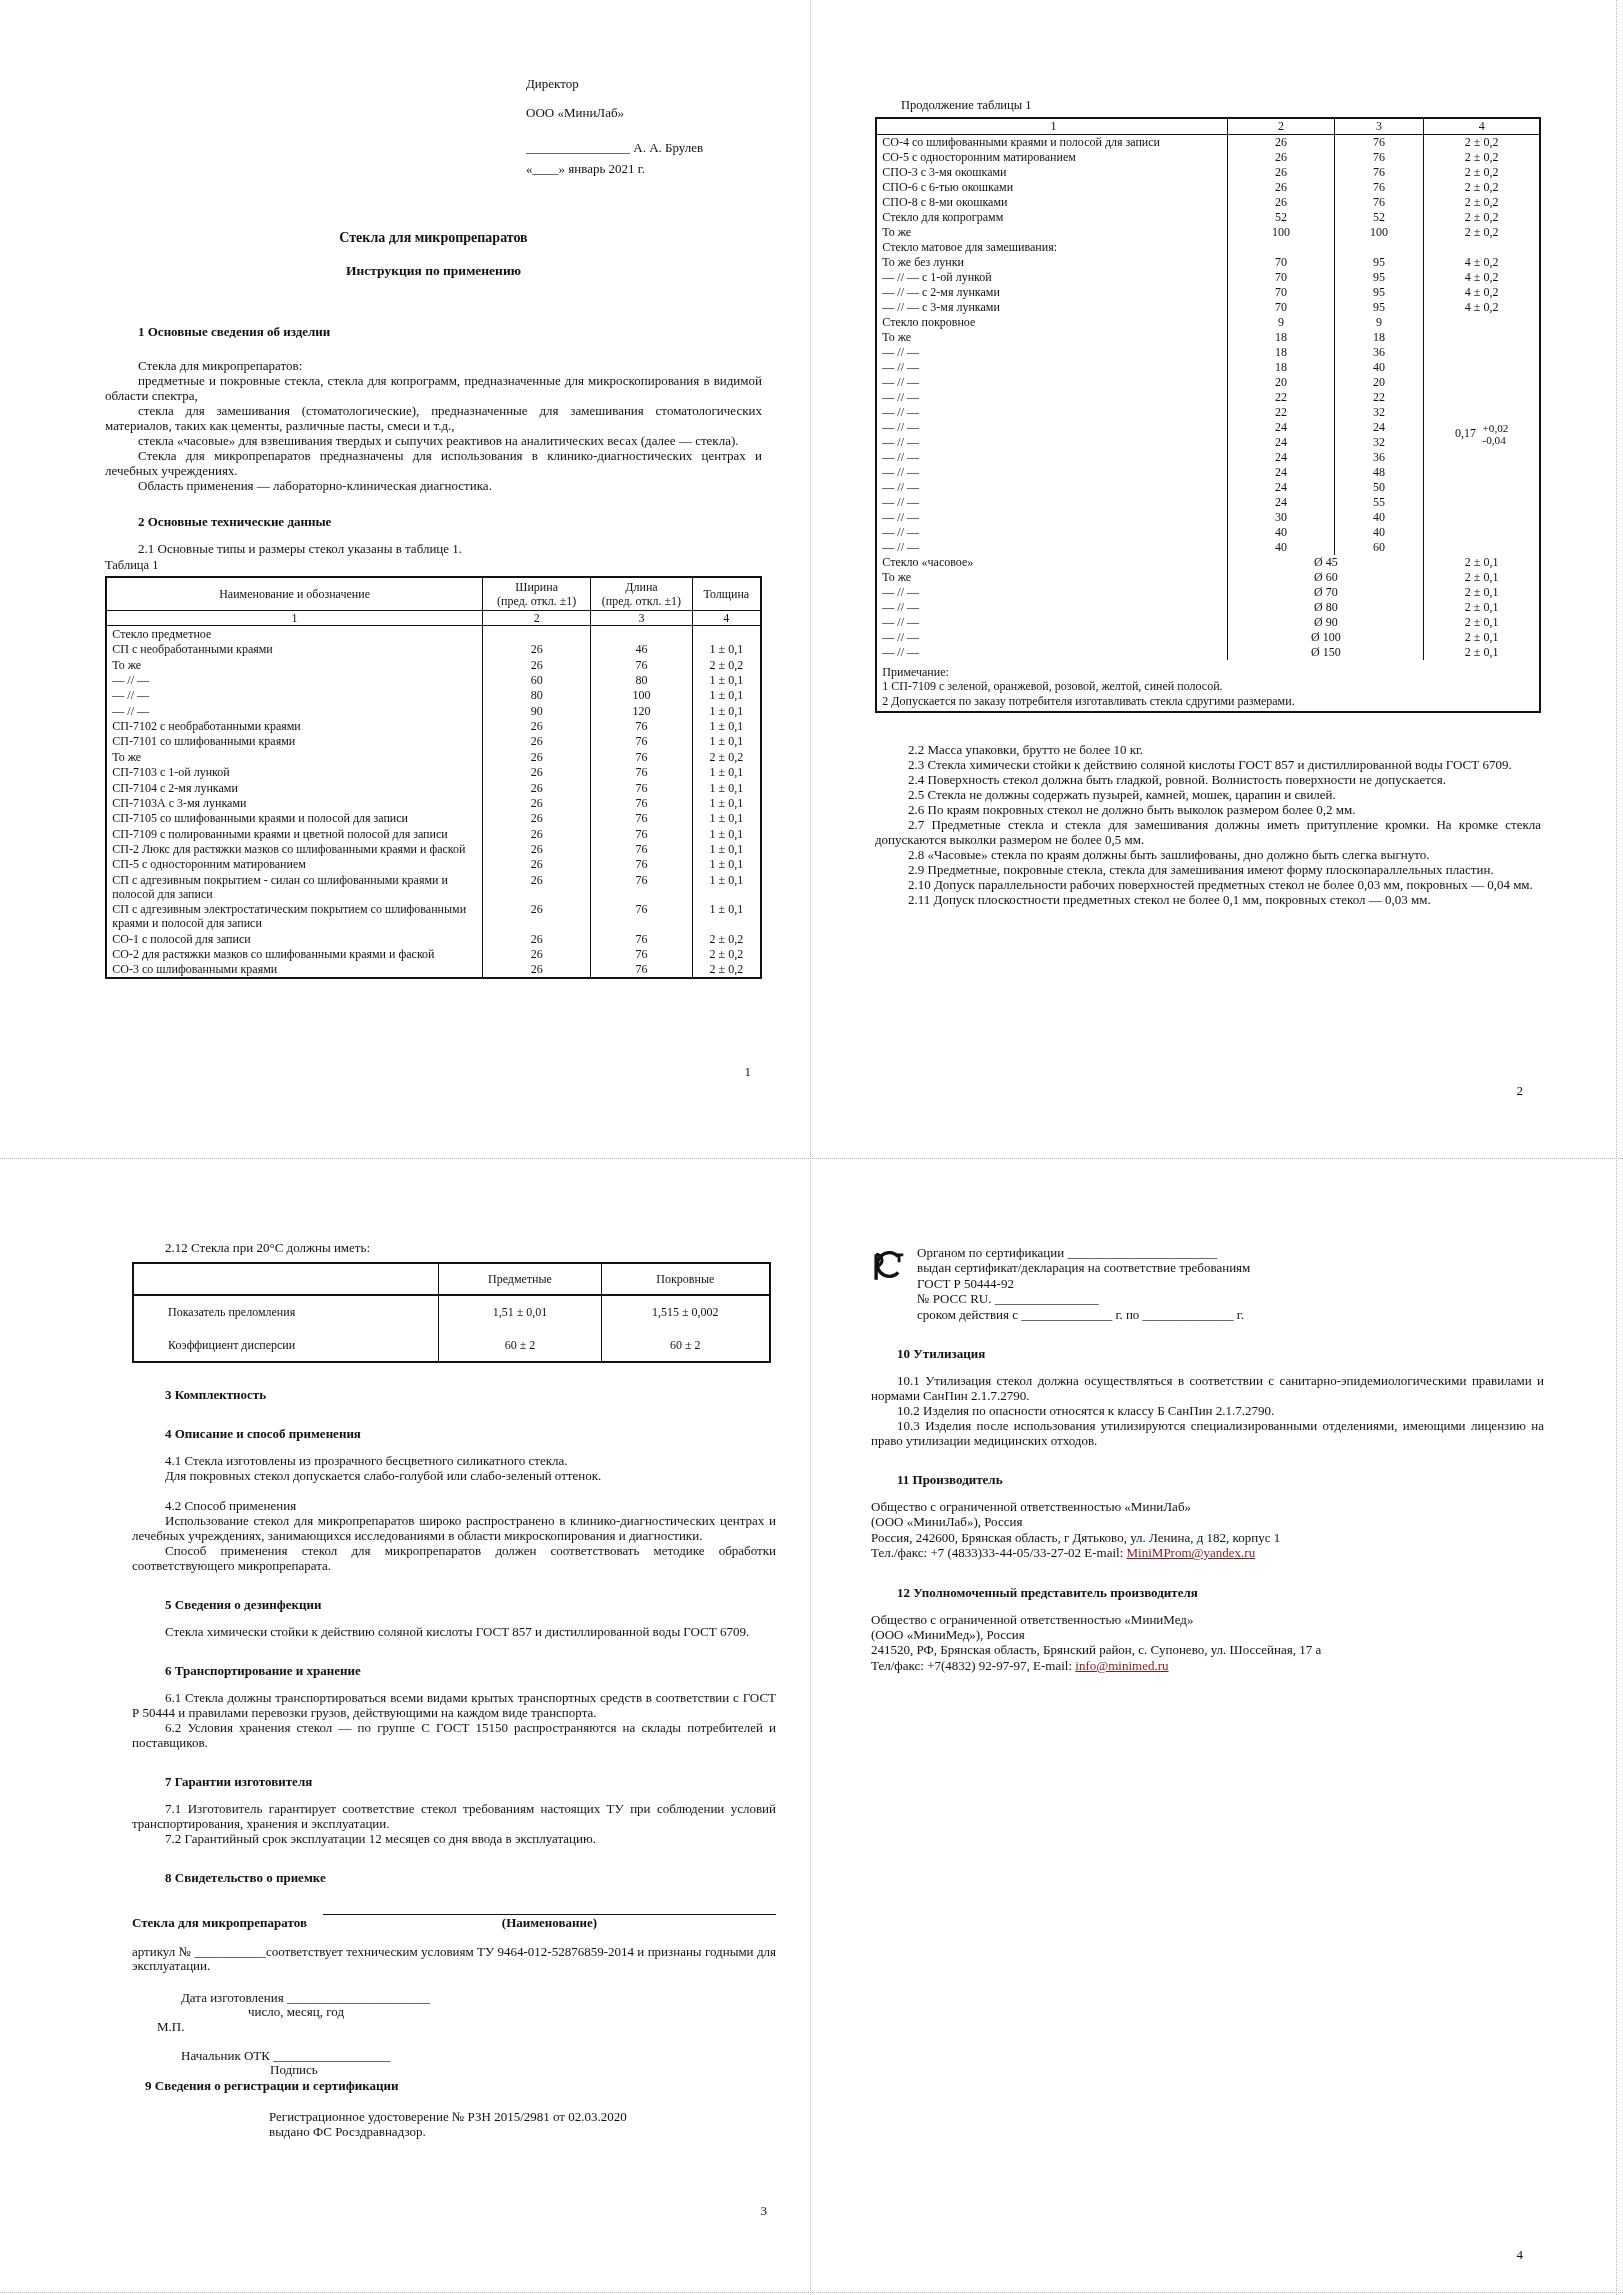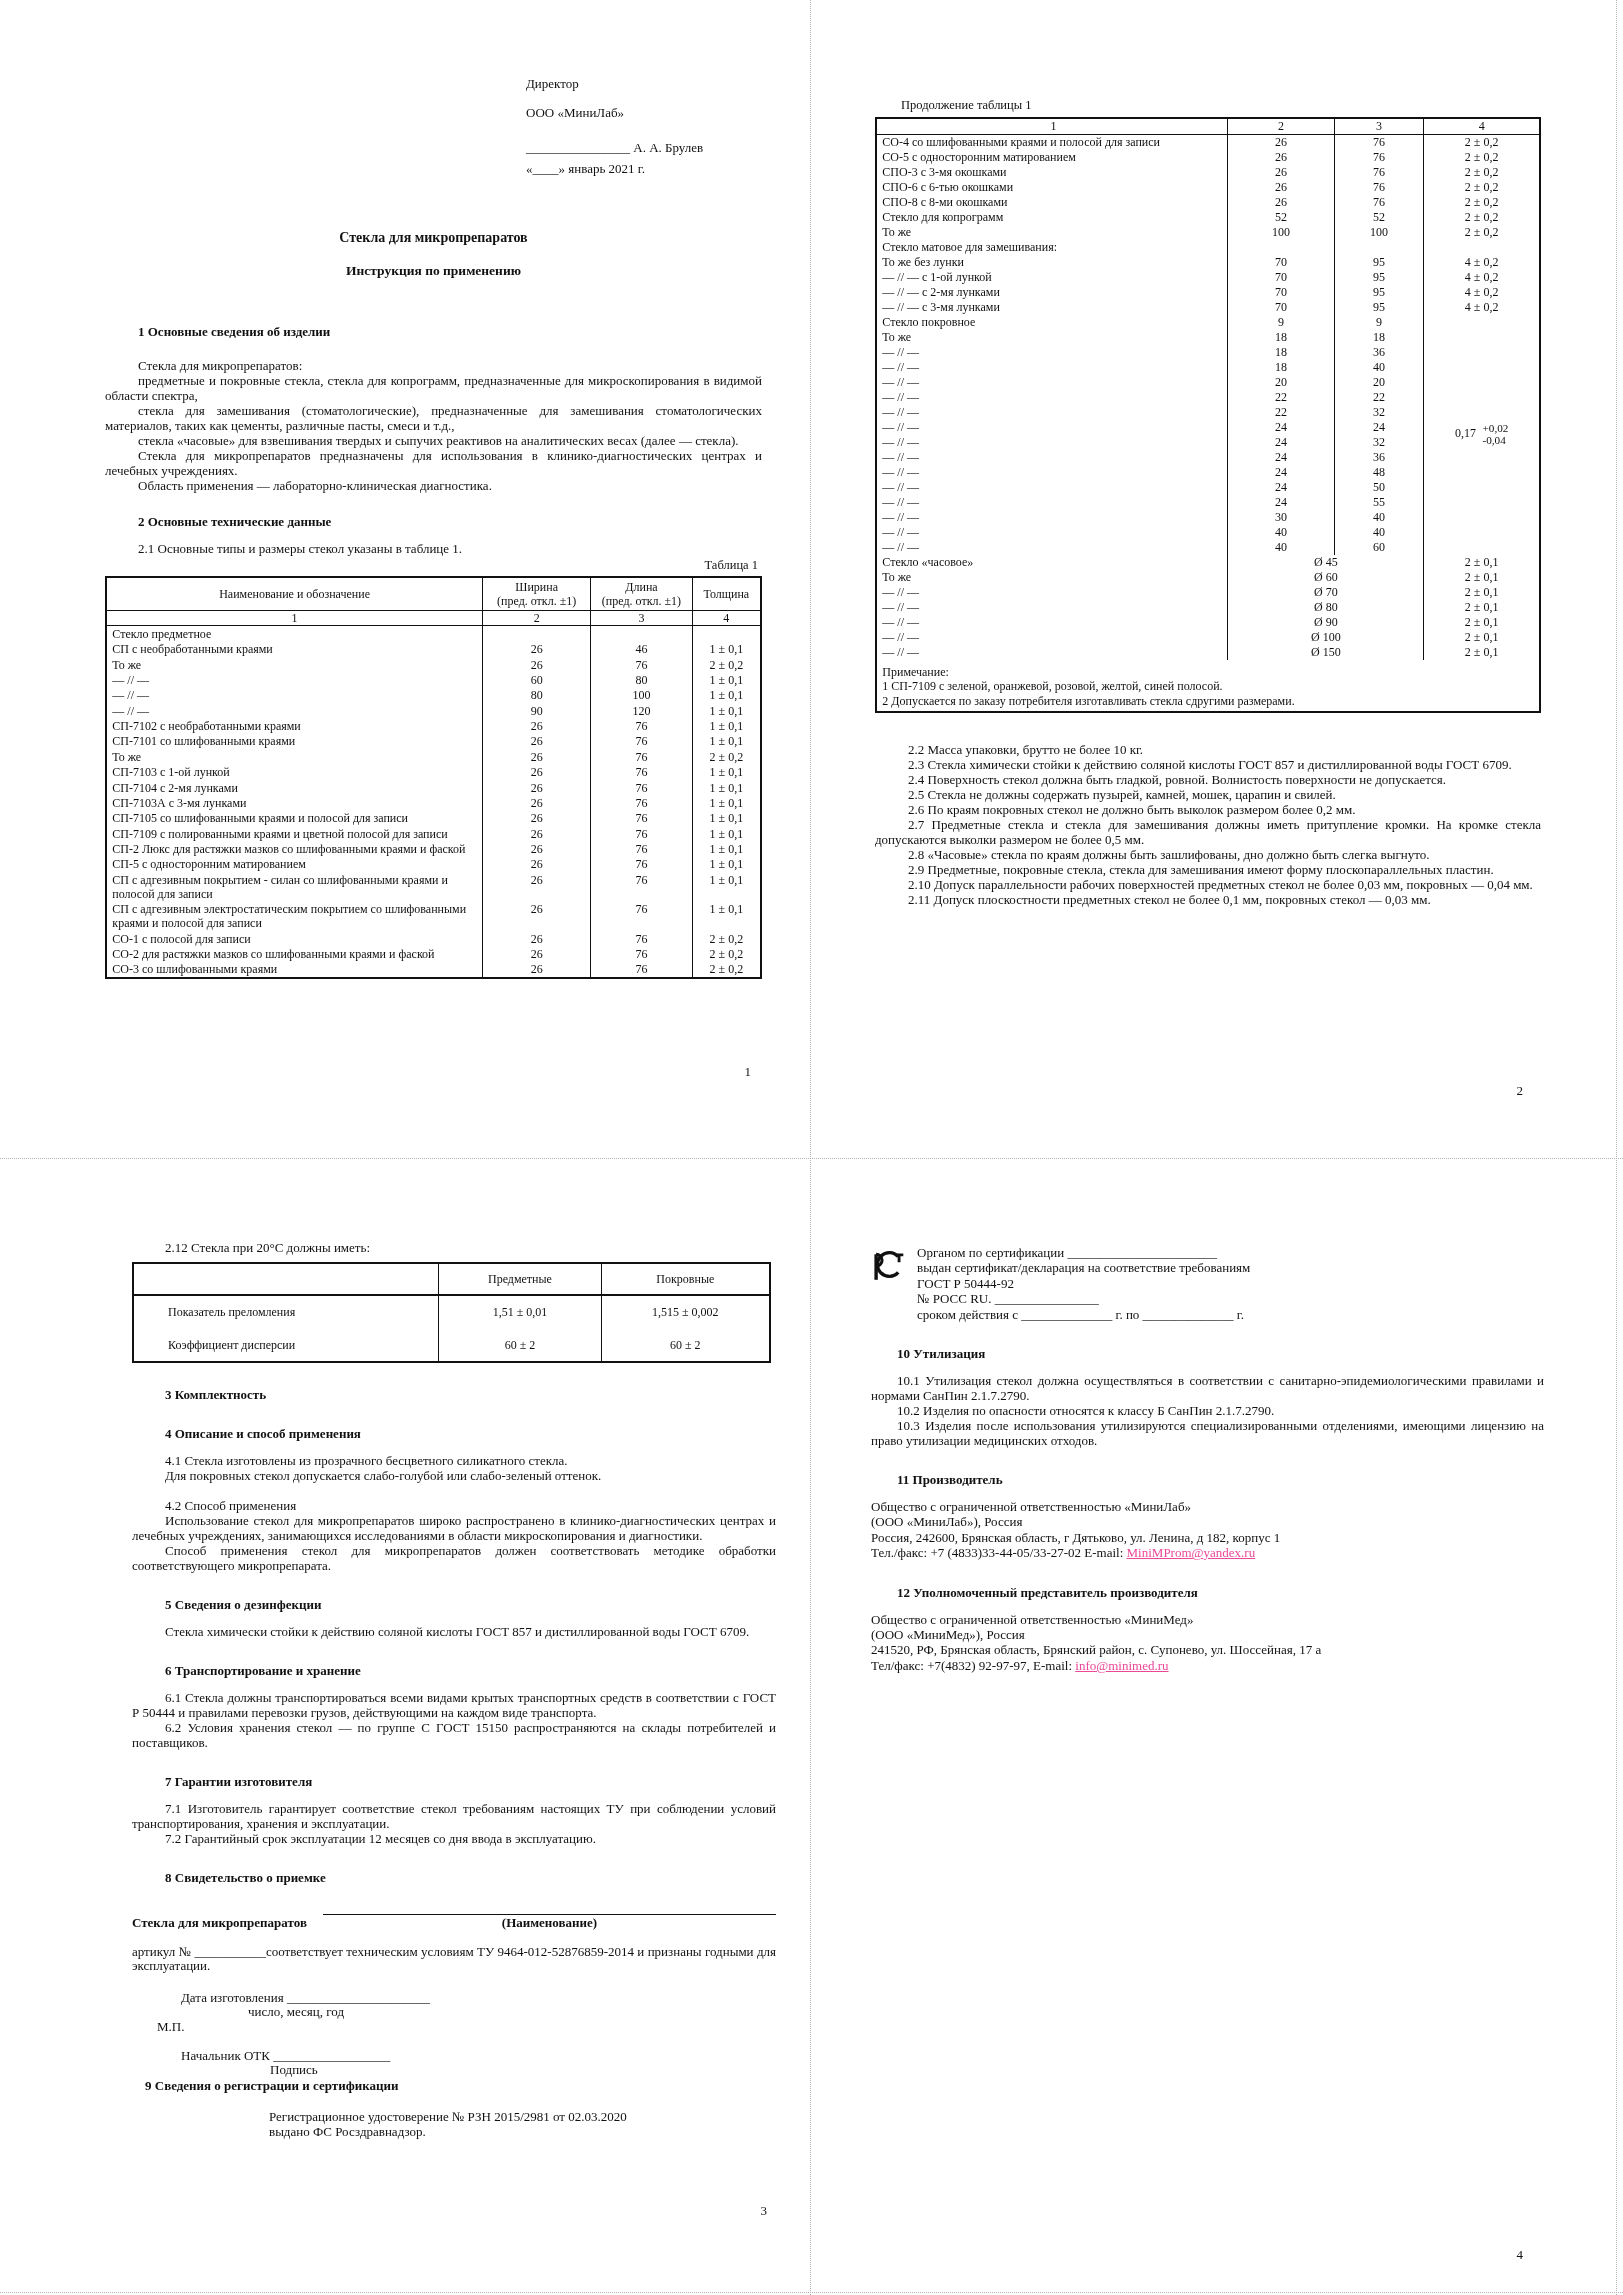--- a/index.html
+++ b/index.html
@@ -18,21 +18,21 @@
   .para{font-size:13px;line-height:15px;text-align:justify;text-indent:33px;}
   .sec{font-size:13px;line-height:15px;font-weight:bold;text-indent:33px;margin:24px 0 0 0;text-align:left;}
   .after-sec{margin-top:12px;}
   
   .signoff{margin:76px 0 7px 421px;font-size:13px;line-height:15px;}
   .signoff .l2{margin-top:14px;}
   .signoff .l3{margin-top:20.4px;}
   .signoff .l4{margin-top:6px;}
   .doc-title{font-size:14px;line-height:17px;font-weight:bold;margin-top:53px;}
   .doc-subtitle{font-size:13.5px;line-height:16px;font-weight:bold;margin-top:17px;}
-  .tcap{font-size:12.5px;line-height:14.5px;text-align:right;margin-top:2.6px;padding-right:4px;}
+  .tcap{font-size:12.5px;line-height:14.5px;text-align:left;margin-top:2.6px;padding-right:4px;}
   
   .t{border-collapse:collapse;width:100%;}
   .t td{border-left:1.3px solid #111;border-right:1.3px solid #111;border-top:none;border-bottom:none;
        font-size:12px;line-height:14px;text-align:center;vertical-align:top;padding:0.7px 2.6px;white-space:pre-line;}
   .t td:first-child{text-align:left;padding-left:5.3px;}
   .t1{border:2px solid #111;margin-top:3.3px;}
   .t1 tr.hrow td{border-bottom:1.3px solid #111;vertical-align:middle;text-align:center;padding:2px 1.3px;}
   .t1 tr.hrow td:first-child{text-align:center;}
   .t1 tr.nrow td{border-bottom:1.3px solid #111;text-align:center;padding:0 1.3px;}
   .t1 tr.nrow td:first-child{text-align:center;}
@@ -68,21 +68,21 @@
   .sec9{margin-top:1.3px;text-indent:13px;}
   .reg-lines{margin-top:16px;margin-left:137px;}
   .reg-lines p{font-size:13px;line-height:15px;text-align:left;}
   
   .cert-block{display:flex;margin-top:97px;}
   .cert-logo{flex:0 0 34px;margin-top:1.3px;}
   .cert-lines{margin-left:12px;font-size:13px;line-height:15.4px;}
   .p4-sec{font-size:13px;line-height:15px;font-weight:bold;text-indent:26px;margin-top:24px;text-align:left;}
   .p4-para{font-size:13px;line-height:15px;text-align:justify;text-indent:26px;}
   .addr p{font-size:13px;line-height:15.4px;text-align:left;}
-  .email{color:#ec4899;text-decoration:underline;}
+  .email{color:#7f1d1d;text-decoration:underline;}
   .pageno{position:absolute;font-size:13px;line-height:15px;}
   .pn1{right:60px;bottom:69px;}
   .pn2{right:100px;bottom:56px;}
   .pn3{right:60px;bottom:78px;}
   .pn4{right:100px;bottom:34px;}
 </style>
 </head>
 <body>
 
 <div class="sheet">

